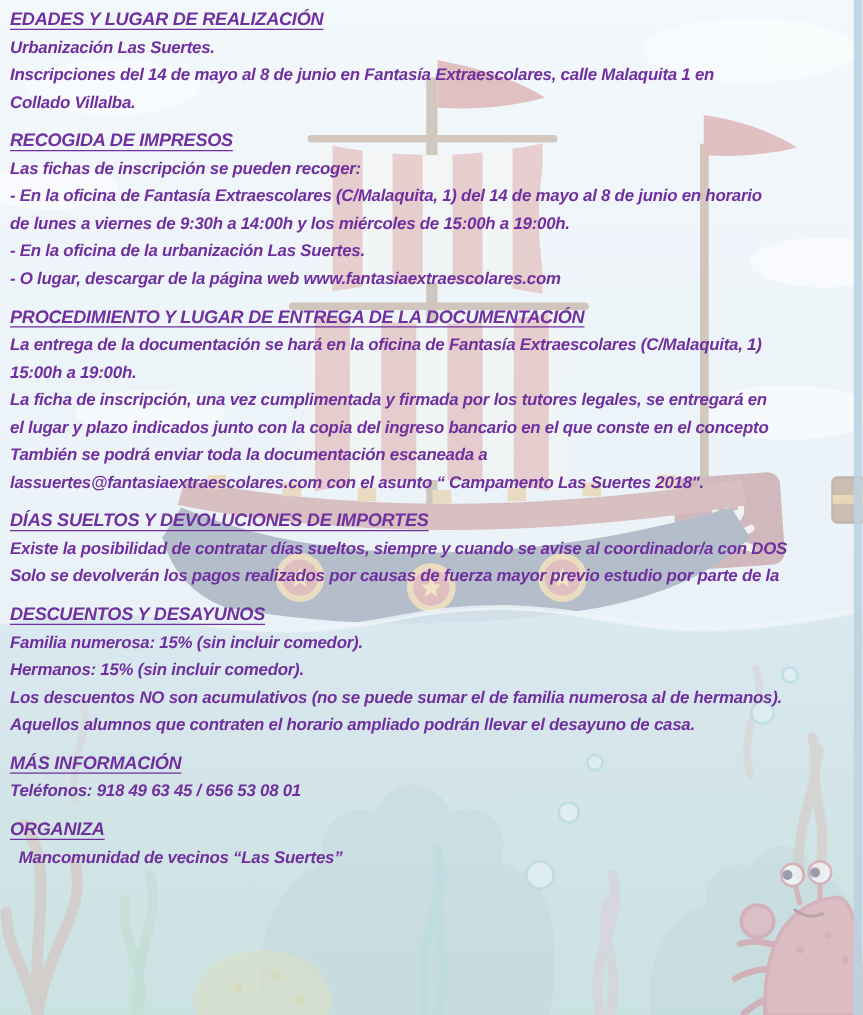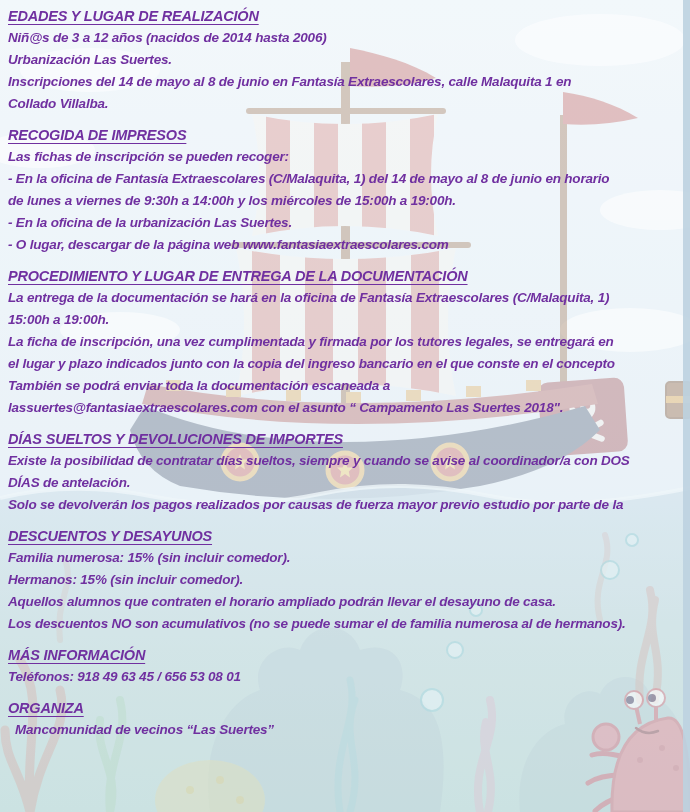--- a/index.html
+++ b/index.html
@@ -189,21 +189,20 @@
     </g>
 
     <rect x="0" y="0" width="690" height="812" fill="#ffffff" opacity="0.28"></rect>
     <rect x="683" y="0" width="7" height="812" fill="#bdd2e0" opacity="0.9"></rect>
   </svg>
 
   <div class="content">
 
     <section>
       <h2>EDADES Y LUGAR DE REALIZACIÓN</h2>
-      <p>Niñ@s de 3 a 12 años (nacidos de 2014 hasta 2006)</p>
       <p>Urbanización Las Suertes.</p>
       <p>Inscripciones del 14 de mayo al 8 de junio en Fantasía Extraescolares, calle Malaquita 1 en</p>
       <p>Collado Villalba.</p>
     </section>
 
     <section>
       <h2>RECOGIDA DE IMPRESOS</h2>
       <p>Las fichas de inscripción se pueden recoger:</p>
       <p>- En la oficina de Fantasía Extraescolares (C/Malaquita, 1) del 14 de mayo al 8 de junio en horario</p>
       <p>de lunes a viernes de 9:30h a 14:00h y los miércoles de 15:00h a 19:00h.</p>
@@ -217,30 +216,29 @@
       <p>15:00h a 19:00h.</p>
       <p>La ficha de inscripción, una vez cumplimentada y firmada por los tutores legales, se entregará en</p>
       <p>el lugar y plazo indicados junto con la copia del ingreso bancario en el que conste en el concepto</p>
       <p>También se podrá enviar toda la documentación escaneada a</p>
       <p>lassuertes@fantasiaextraescolares.com con el asunto “ Campamento Las Suertes 2018".</p>
     </section>
 
     <section>
       <h2>DÍAS SUELTOS Y DEVOLUCIONES DE IMPORTES</h2>
       <p>Existe la posibilidad de contratar días sueltos, siempre y cuando se avise al coordinador/a con DOS</p>
-      <p>DÍAS de antelación.</p>
       <p>Solo se devolverán los pagos realizados por causas de fuerza mayor previo estudio por parte de la</p>
     </section>
 
     <section>
       <h2>DESCUENTOS Y DESAYUNOS</h2>
       <p>Familia numerosa: 15% (sin incluir comedor).</p>
       <p>Hermanos: 15% (sin incluir comedor).</p>
+      <p>Los descuentos NO son acumulativos (no se puede sumar el de familia numerosa al de hermanos).</p>
       <p>Aquellos alumnos que contraten el horario ampliado podrán llevar el desayuno de casa.</p>
-      <p>Los descuentos NO son acumulativos (no se puede sumar el de familia numerosa al de hermanos).</p>
     </section>
 
     <section>
       <h2>MÁS INFORMACIÓN</h2>
       <p>Teléfonos: 918 49 63 45 / 656 53 08 01</p>
     </section>
 
     <section>
       <h2>ORGANIZA</h2>
       <p class="indent">Mancomunidad de vecinos “Las Suertes”</p>

